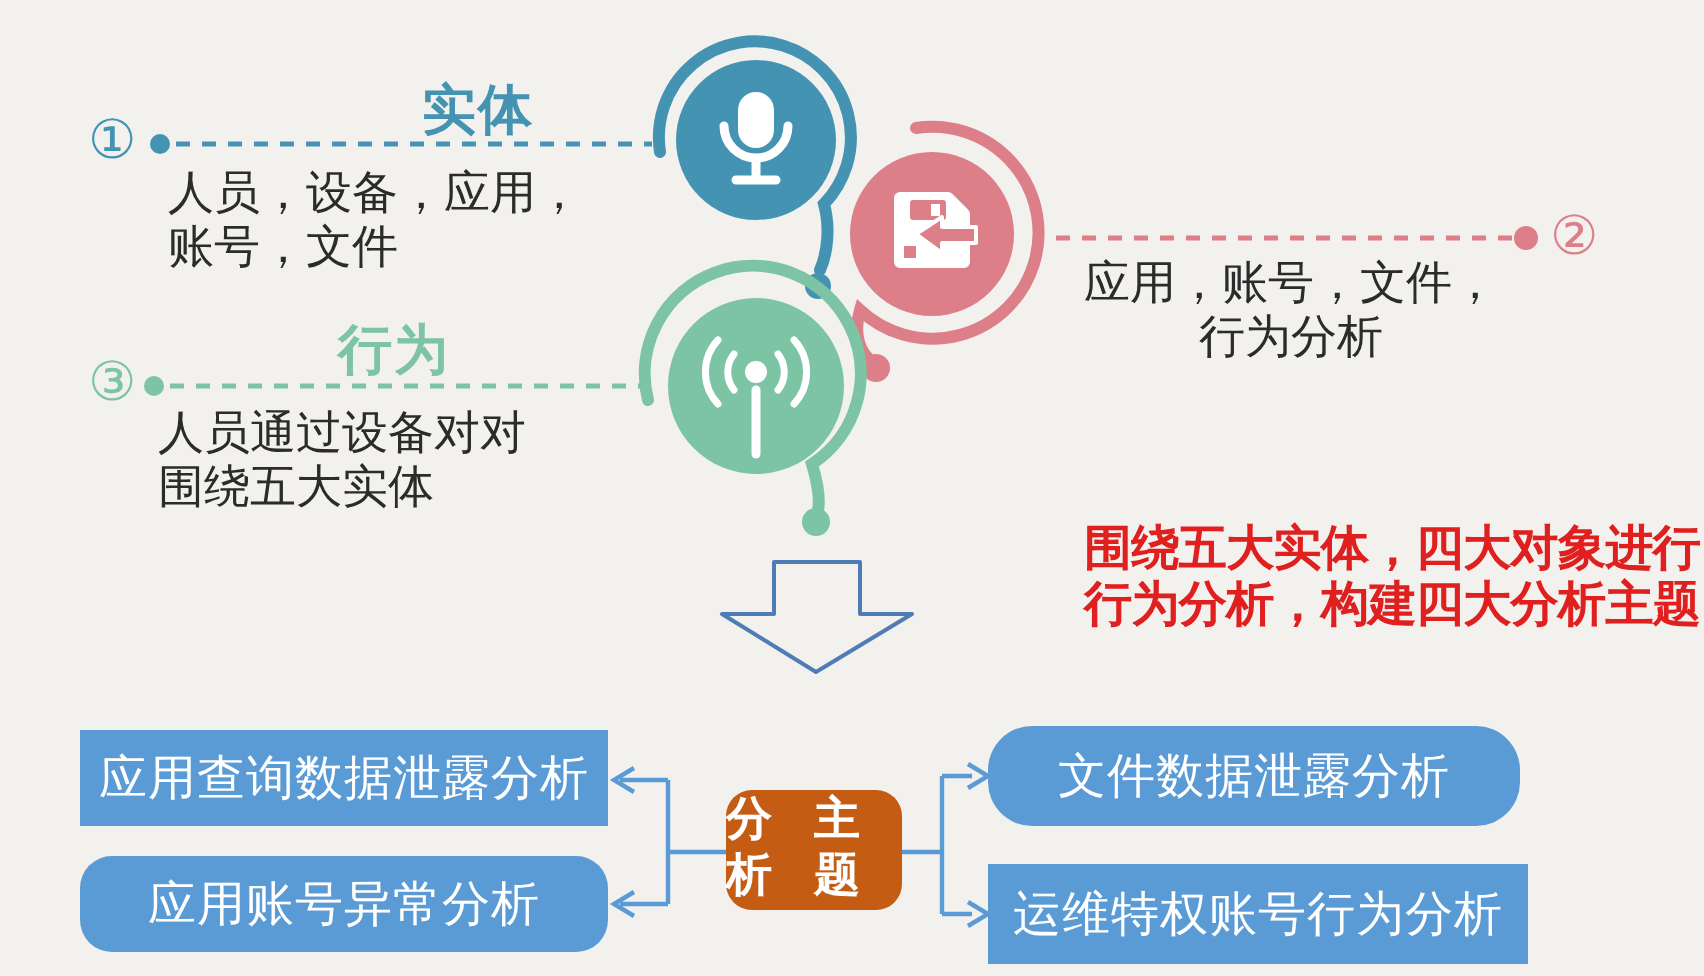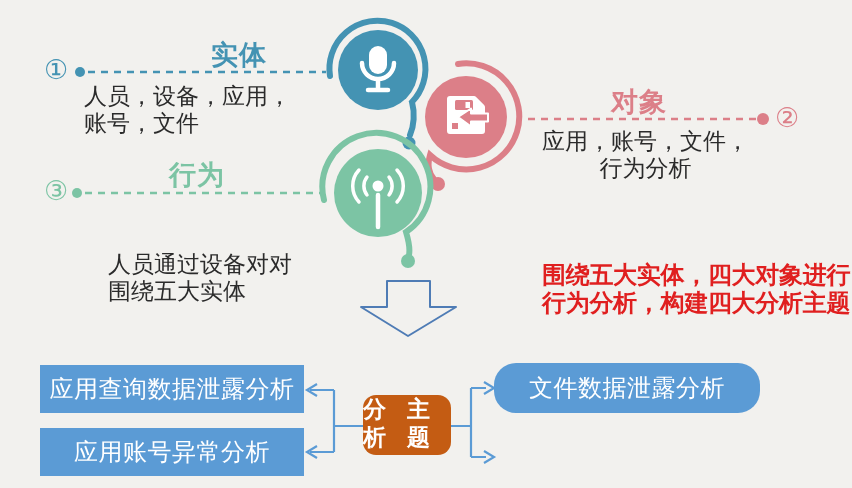--- a/index.html
+++ b/index.html
@@ -105,39 +105,39 @@
 
   <div class="abs marker m-teal" style="left:44px;top:56px;">①</div>
   <div class="abs sec-title t-teal" style="left:167px;top:37px;">实体</div>
   <div class="abs desc right" style="right:561px;top:83px;">
     <div>人员，设备，应用，</div>
     <div>账号，文件</div>
   </div>
 
   <div class="abs sec-title t-green" style="left:169px;top:157px;">行为</div>
   <div class="abs marker m-green" style="left:44px;top:177px;">③</div>
-  <div class="abs desc right" style="right:560px;top:203px;margin-top:48px;">
+  <div class="abs desc right" style="right:589px;top:203px;">
     <div>人员通过设备对对</div>
     <div>围绕五大实体</div>
   </div>
 
-  <div class="abs sec-title t-pink" style="left:611px;top:84px;">对象</div>
   <div class="abs marker m-pink" style="left:775px;top:104px;">②</div>
   <div class="abs desc" style="left:542px;top:128px;text-align:center;">
     <div>应用，账号，文件，</div>
     <div>行为分析</div>
   </div>
 
   <div class="abs note" style="left:542px;top:261px;">
     <div>围绕五大实体，四大对象进行</div>
     <div>行为分析，构建四大分析主题</div>
   </div>
 
   <div class="abs theme-box" style="left:40px;top:365px;width:264px;height:48px;">应用查询数据泄露分析</div>
-  <div class="abs theme-box" style="left:40px;top:428px;width:264px;height:48px;">应用账号异常分析</div>
+  <div class="abs theme-box" style="left:40px;top:428px;width:264px;height:48px;border-radius:16px;">应用账号异常分析</div>
   <div class="abs theme-box" style="left:494px;top:363px;width:266px;height:50px;border-radius:22px;">文件数据泄露分析</div>
+  <div class="abs theme-box" style="left:494px;top:432px;width:270px;height:50px;">运维特权账号行为分析</div>
 
   <div class="abs hub-box" style="left:363px;top:395px;width:88px;height:60px;">
     <div>分析</div>
     <div>主题</div>
   </div>
 
 </div>
 
 </body></html>

